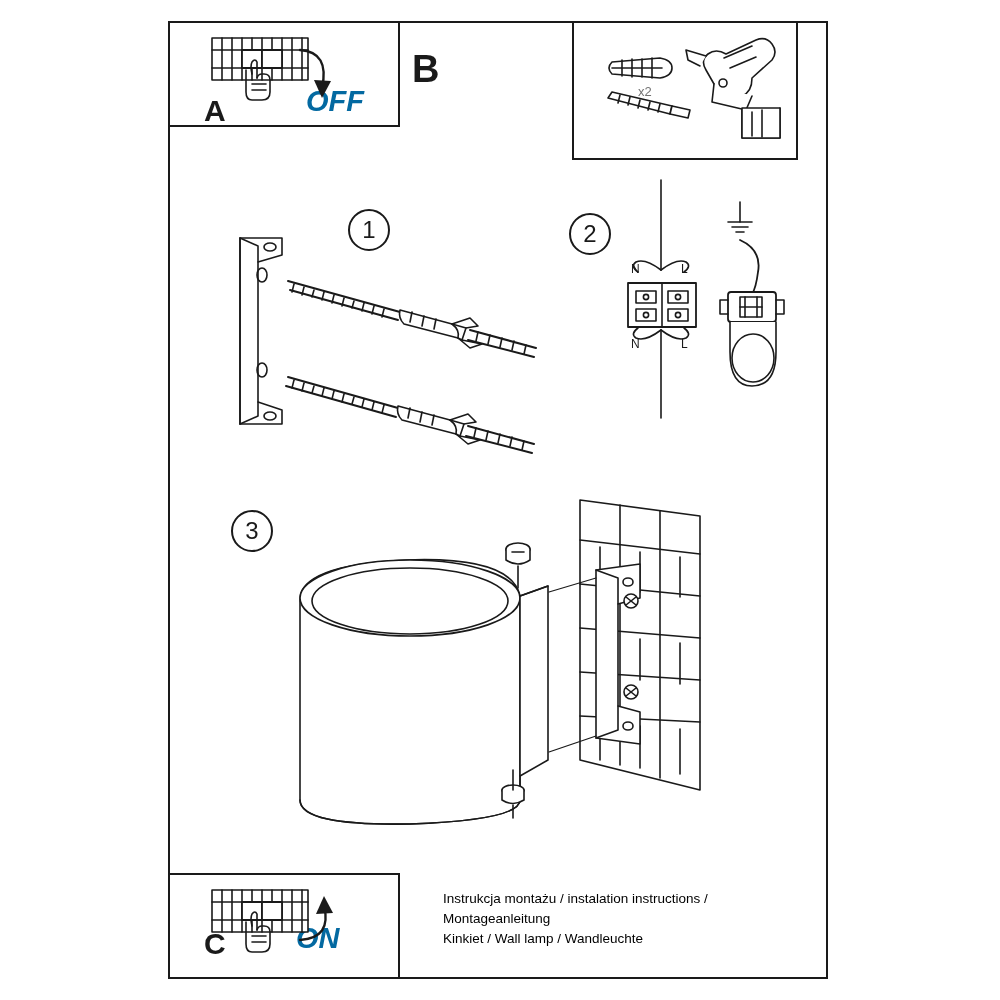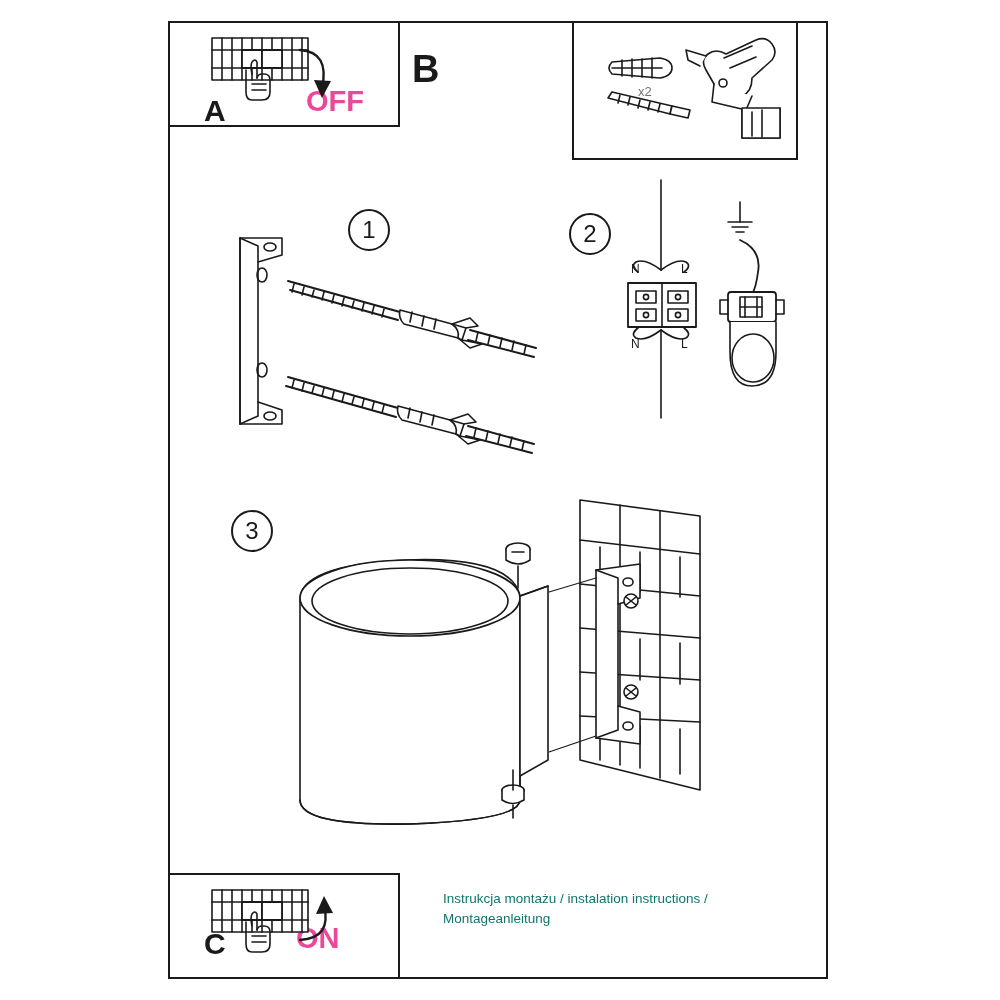--- a/index.html
+++ b/index.html
@@ -46,21 +46,22 @@
     letter-spacing: 0.5px;
   }
   #letter-a { left: 204px; top: 94px; }
   #letter-b { left: 412px; top: 48px; font-size: 38px; }
   #letter-c { left: 204px; top: 927px; }
 
   .word {
     position: absolute;
     font-size: 29px;
     font-weight: bold;
-    color: #ec4899;
+    color: #0369a1;
+    font-style: italic;
   }
   #word-off { left: 306px; top: 85px; }
   #word-on  { left: 296px; top: 922px; }
 
   .x2-label {
     position: absolute;
     left: 638px;
     top: 84px;
     font-size: 13px;
     color: #737373;
@@ -96,21 +97,21 @@
   #lbl-n-bot { left: 631px; top: 337px; }
   #lbl-l-bot { left: 681px; top: 337px; }
 
   
   .caption {
     position: absolute;
     left: 443px;
     top: 889px;
     font-size: 13.5px;
     line-height: 20px;
-    color: #0f766e;
+    color: #000000;
     width: 350px;
   }
 
   svg { display: block; }
   .art {
     position: absolute;
     left: 0;
     top: 0;
     width: 1000px;
     height: 1000px;
@@ -143,20 +144,21 @@
   <div class="step-circle" id="step-2">2</div>
   <div class="step-circle" id="step-3">3</div>
 
   <div class="term-label" id="lbl-n-top">N</div>
   <div class="term-label" id="lbl-l-top">L</div>
   <div class="term-label" id="lbl-n-bot">N</div>
   <div class="term-label" id="lbl-l-bot">L</div>
 
   <div class="caption">
     <div>Instrukcja montażu / instalation instructions / Montageanleitung</div>
+    <div>Kinkiet / Wall lamp / Wandleuchte</div>
   </div>
 
   <svg class="art" viewBox="0 0 1000 1000" xmlns="http://www.w3.org/2000/svg">
     <g fill="none" stroke="#1a1a1a" stroke-width="1.6" stroke-linecap="round" stroke-linejoin="round">
 
       <g>
         <rect x="212" y="38" width="96" height="42" fill="#fff"></rect>
         <line x1="212" y1="50" x2="308" y2="50"></line>
         <line x1="212" y1="68" x2="308" y2="68"></line>
         <line x1="222" y1="38" x2="222" y2="80"></line>

